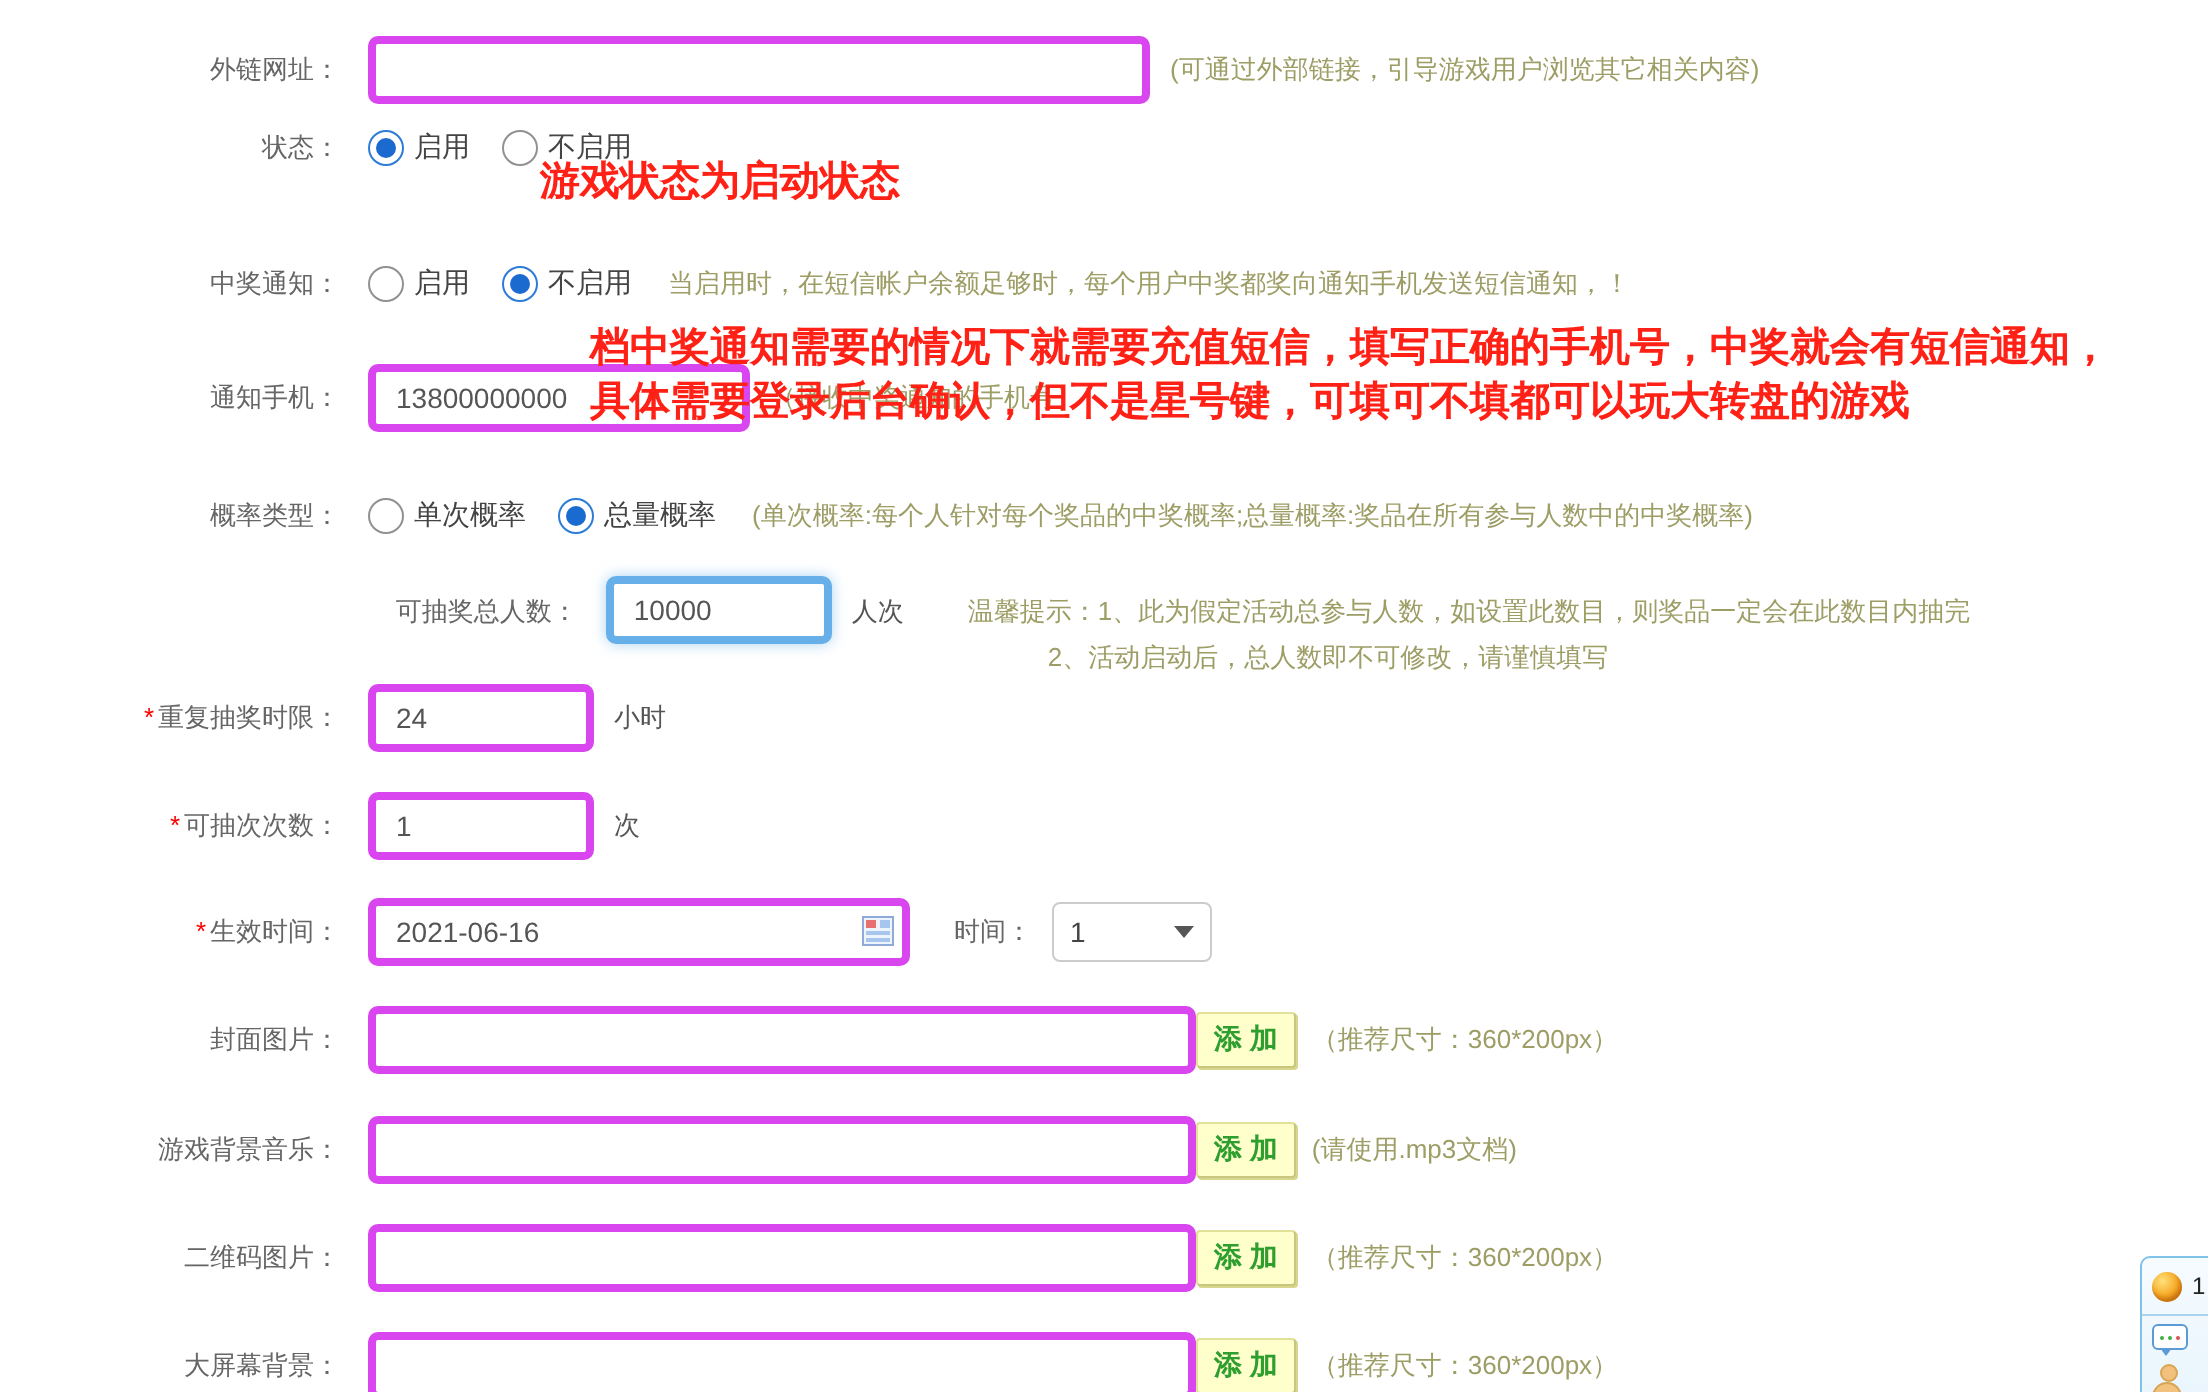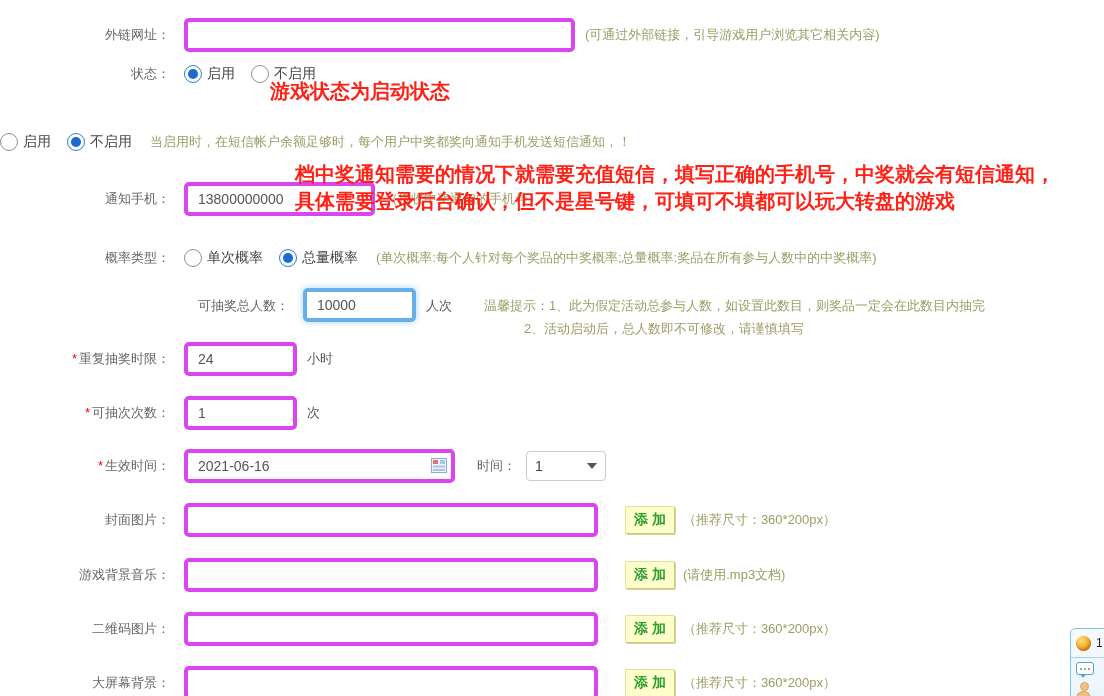--- a/index.html
+++ b/index.html
@@ -20,21 +20,21 @@
   .w-lg{width:391px;} .w-md{width:191px;} .w-sm{width:113px;} .w-date{width:271px;padding-right:28px;} .w-media{width:414px;}
   .hint{color:#9d9d66;font-size:13px;margin-left:10px;white-space:nowrap;}
   .unit{color:#555;font-size:13px;margin-left:10px;}
   .radio{width:16px;height:16px;border:1px solid #919191;border-radius:50%;background:#fff;display:inline-block;position:relative;flex:0 0 auto;box-sizing:content-box;}
   .radio.sel{border-color:#2c7cd8;}
   .radio.sel::after{content:"";position:absolute;left:3px;top:3px;width:10px;height:10px;border-radius:50%;background:#1b6ad0;}
   .ropt{display:flex;align-items:center;margin-right:16px;}
   .rlab{font-size:14px;color:#444;margin-left:5px;white-space:nowrap;}
   .note{position:absolute;color:#ff2116;font-size:20px;font-weight:bold;white-space:nowrap;z-index:6;pointer-events:none;line-height:27px;}
   .addbtn{
-    margin-left:27px;flex:0 0 auto;cursor:pointer;
+    flex:0 0 auto;cursor:pointer;
     background:#ffffcc;border:1px solid #e3e09a;border-right-color:#c9c67f;border-bottom-color:#c9c67f;
     box-shadow:1px 1px 0 #d8d58c;border-radius:2px;
     color:#2e9e2e;font-weight:bold;font-size:14px;padding:4px 8px;white-space:nowrap;
   }
   .dateWrap{position:relative;display:inline-block;}
   .calicon{position:absolute;right:8px;top:9px;width:16px;height:15px;cursor:pointer;}
   .timeLbl{font-size:13px;color:#666;margin-left:22px;white-space:nowrap;}
   .select{
     margin-left:10px;width:80px;height:30px;box-sizing:border-box;border:1px solid #ccc;border-radius:4px;
     display:flex;align-items:center;padding:0 8px;font-size:14px;color:#444;cursor:pointer;background:#fff;
@@ -77,20 +77,21 @@
     <span class="rlab">启用</span>
   </span>
   <span class="ropt">
     <span class="radio"></span>
     <span class="rlab">不启用</span>
   </span>
 </div>
 <div class="note" style="left:270px;top:78px;">游戏状态为启动状态</div>
 
 <div class="row" style="top:129px;height:26px;">
+  <div class="lbl">中奖通知：</div>
   <span class="ropt">
     <span class="radio"></span>
     <span class="rlab">启用</span>
   </span>
   <span class="ropt">
     <span class="radio sel"></span>
     <span class="rlab">不启用</span>
   </span>
   <span class="hint" style="margin-left:2px;">当启用时，在短信帐户余额足够时，每个用户中奖都奖向通知手机发送短信通知，！</span>
 </div>

